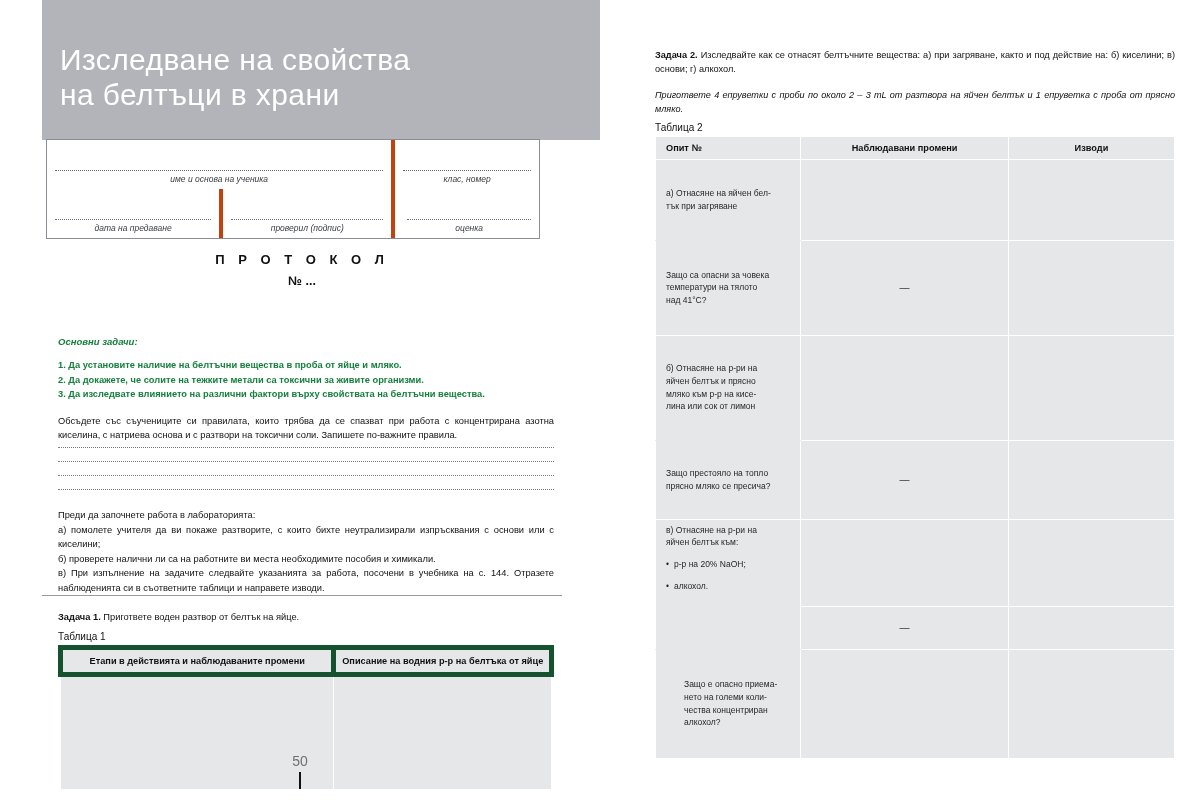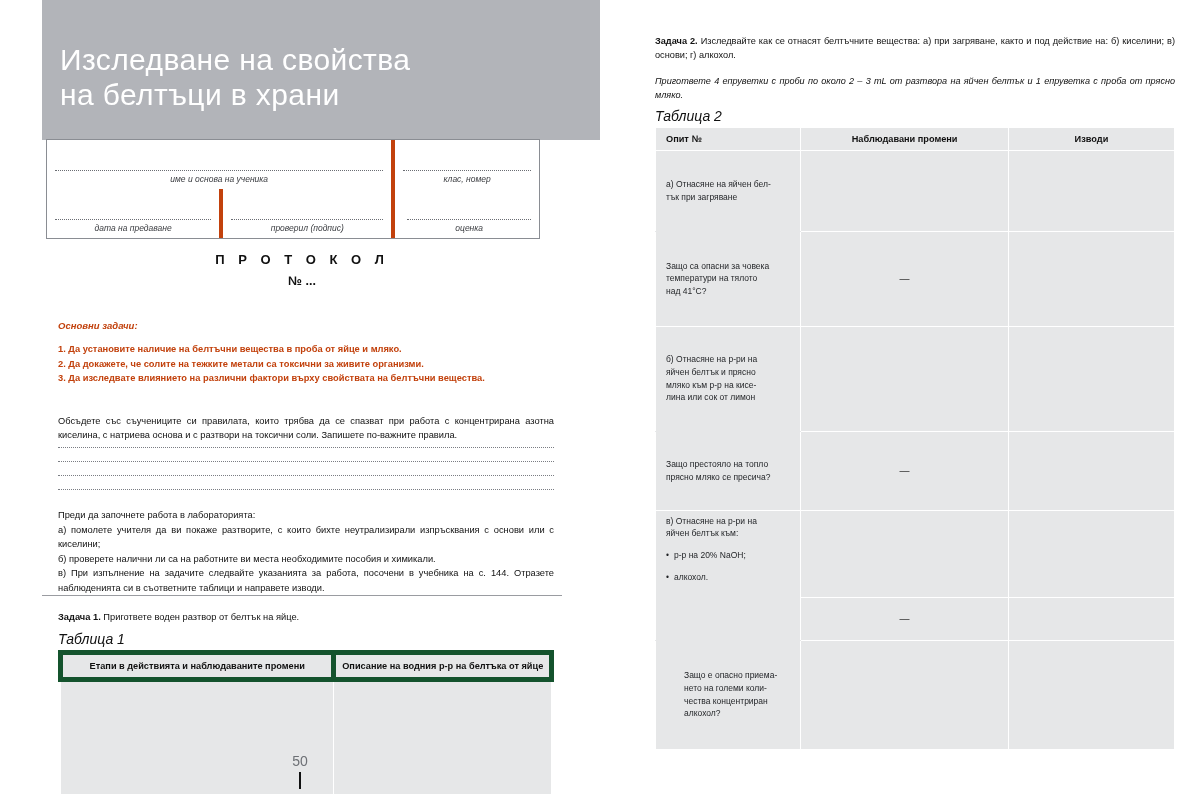--- a/index.html
+++ b/index.html
@@ -23,21 +23,21 @@
     top: 0;
     height: 807px;
     background: #ffffff;
   }
   .page-left  { left: 0px;   width: 600px; }
   .page-right { left: 600px; width: 600px; }
   
   .rp-inner {
     position: absolute;
     left: 55px;
-    top: 34px;
+    top: 48px;
     width: 520px;
   }
 
   
   .banner {
     position: absolute;
     left: 42px;
     top: 0;
     width: 560px;
     height: 140px;
@@ -112,23 +112,23 @@
     font-size: 12.5px;
     font-weight: bold;
     color: #111;
     margin-top: 7px;
   }
 
   
   .objectives {
     position: absolute;
     left: 58px;
-    top: 320px;
+    top: 336px;
     width: 494px;
-    color: #c2410c;
+    color: #15803d;
   }
   .obj-label {
     font-size: 9.5px;
     font-style: italic;
     font-weight: bold;
     margin-bottom: 11px;
   }
   .obj-item {
     font-size: 9.3px;
     font-weight: bold;
@@ -180,22 +180,21 @@
   }
 
   
   .task-line {
     font-size: 9.3px;
     color: #111;
     line-height: 1.5;
   }
   .task-line b { font-weight: bold; }
   .table-caption {
-    font-size: 14px;
-    font-style: italic;
+    font-size: 10px;
     color: #111;
     margin-top: 6px;
     margin-bottom: 3px;
   }
 
   .t1-wrap { position: absolute; left: 58px; top: 611px; width: 496px; }
 
   table.grid {
     border-collapse: collapse;
     width: 100%;

